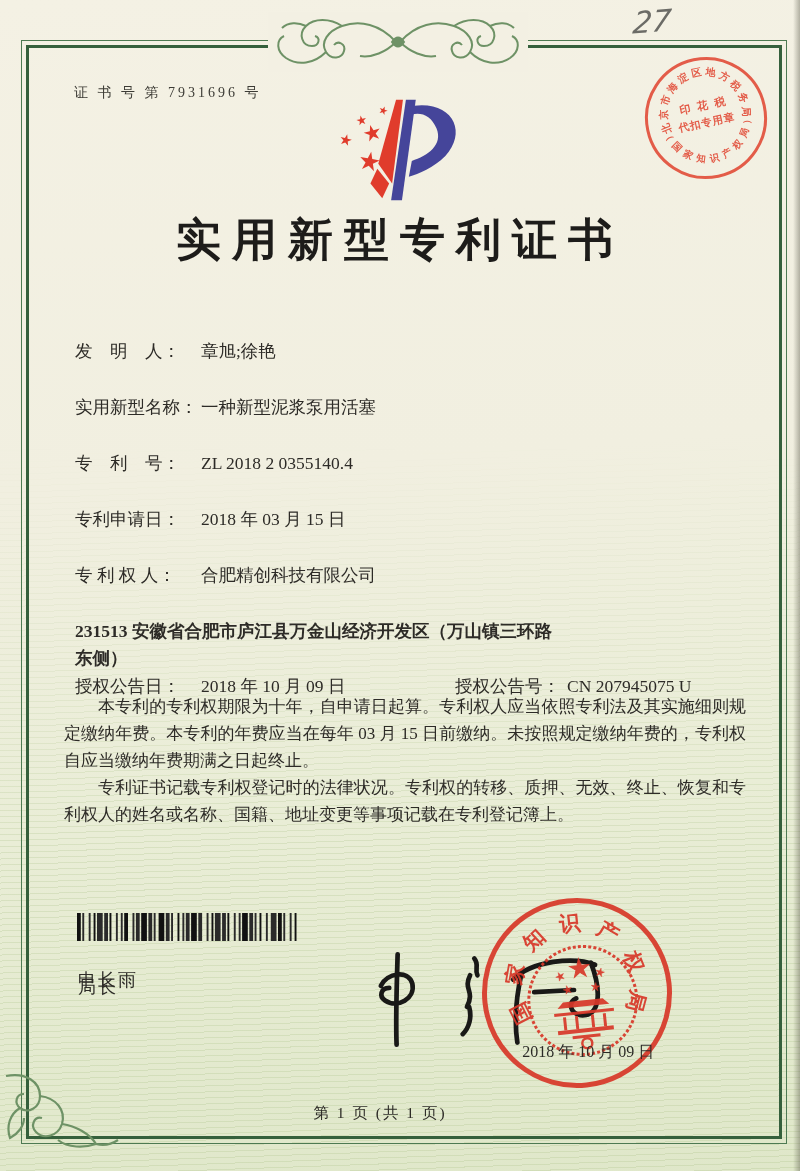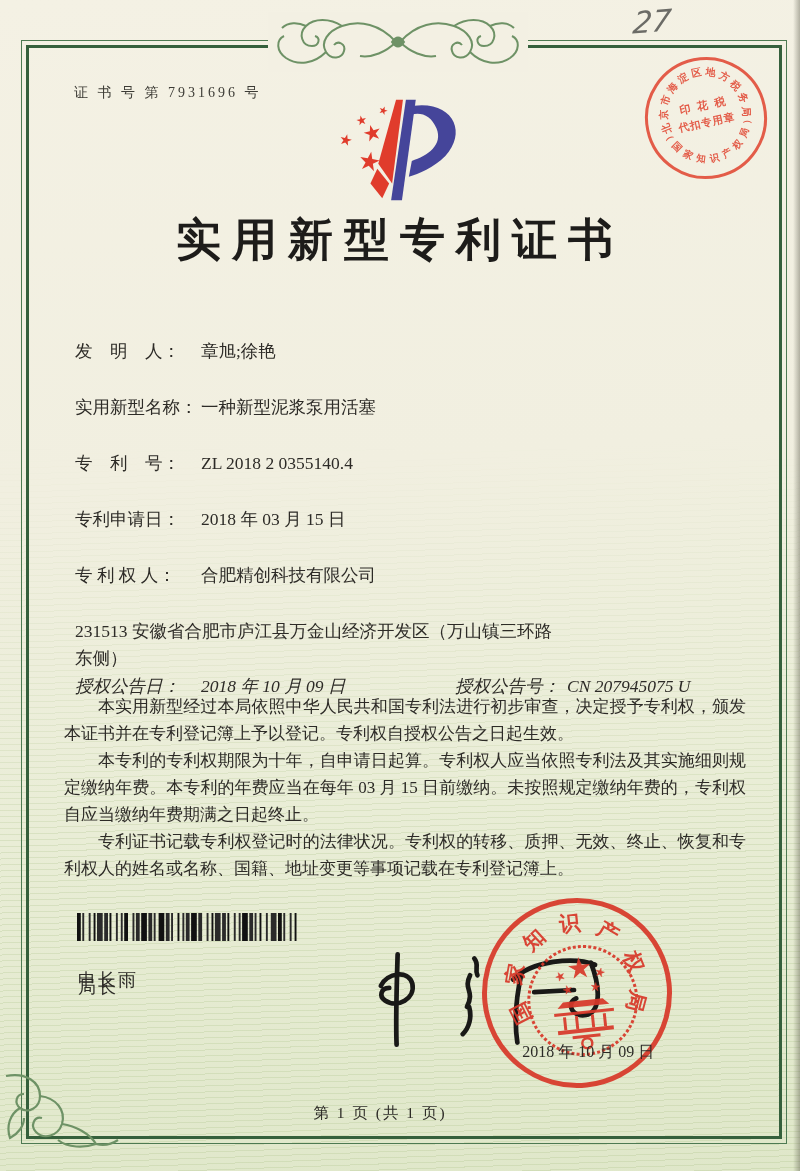--- a/index.html
+++ b/index.html
@@ -50,22 +50,22 @@
 
   .title{position:absolute;left:0;right:0;top:210px;text-align:center;font-size:45px;font-weight:600;
         letter-spacing:11px;color:#1d1c1a;}
 
   
   .fields{position:absolute;left:75px;top:338px;width:660px;font-size:17.5px;color:#2d2b27;}
   .f-row{display:flex;line-height:27px;margin-bottom:29px;}
   .f-label{flex:0 0 126px;white-space:pre;}
   .f-value{flex:1;}
   .f-row.addr{margin-bottom:1px;}
-  .f-row.addr .f-value{max-width:478px;}
-  .f-row-double{position:relative;line-height:27px;font-style:italic;}
+  .f-row.addr .f-value{max-width:478px;font-weight:bold;}
+  .f-row-double{position:relative;line-height:27px;}
   .f-row-double .pairB{position:absolute;left:380px;top:0;display:flex;}
   .f-row-double .pairA{display:flex;}
   .f-row-double .pairB .f-label{flex:0 0 112px;}
 
   .body-text{position:absolute;left:64px;top:693px;width:682px;font-size:17px;line-height:27px;
         color:#2d2b27;text-align:justify;}
   .body-text p{margin:0;text-indent:2em;}
 
   .barcode{position:absolute;left:75px;top:912px;width:335px;height:31px;}
 
@@ -217,21 +217,20 @@
         <span class="f-value">2018 年 10 月 09 日</span>
       </span>
       <span class="pairB">
         <span class="f-label">授权公告号：</span>
         <span class="f-value">CN 207945075 U</span>
       </span>
     </div>
   </div>
 
   <div class="body-text">
-    <p>本实用新型经过本局依照中华人民共和国专利法进行初步审查，决定授予专利权，颁发本证书并在专利登记簿上予以登记。专利权自授权公告之日起生效。</p>
     <p>本专利的专利权期限为十年，自申请日起算。专利权人应当依照专利法及其实施细则规定缴纳年费。本专利的年费应当在每年 03 月 15 日前缴纳。未按照规定缴纳年费的，专利权自应当缴纳年费期满之日起终止。</p>
     <p>专利证书记载专利权登记时的法律状况。专利权的转移、质押、无效、终止、恢复和专利权人的姓名或名称、国籍、地址变更等事项记载在专利登记簿上。</p>
   </div>
 
   <div class="barcode">
     <svg id="barcode-svg" width="335" height="31" viewBox="0 0 335 31">
         <rect x="2" y="1" width="3.8" height="28" fill="#111"></rect>
         <rect x="7.3" y="1" width="1.9" height="28" fill="#2a2a2a"></rect>
         <rect x="13.7" y="1" width="1.9" height="28" fill="#2a2a2a"></rect>
         <rect x="18.6" y="1" width="1.9" height="28" fill="#111"></rect>

